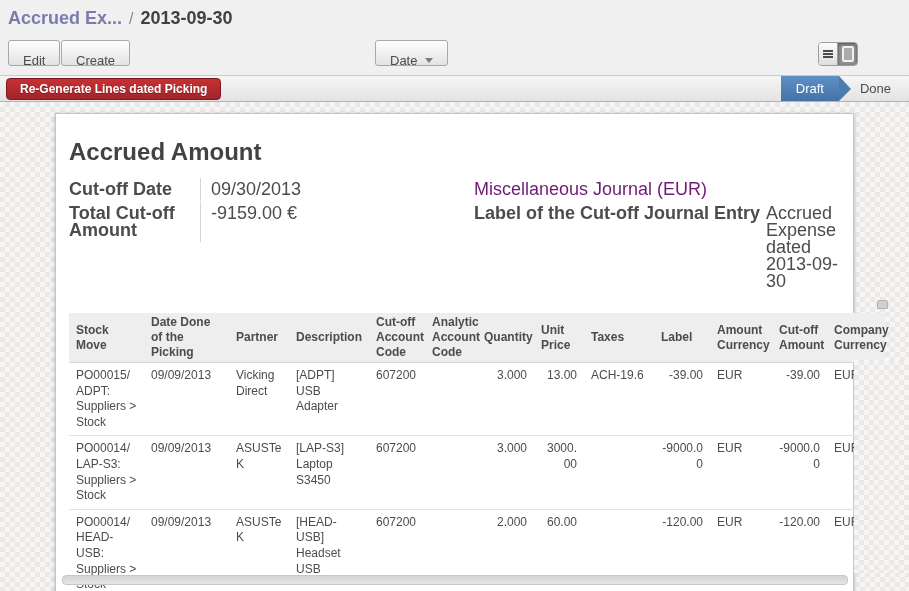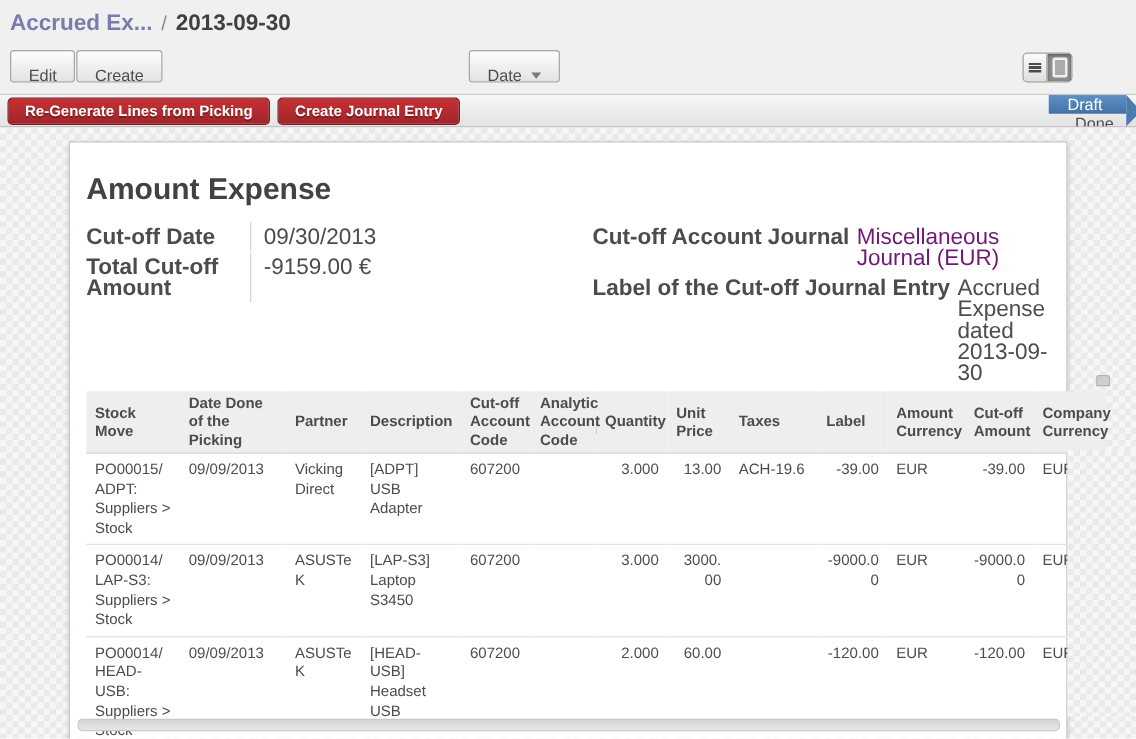--- a/index.html
+++ b/index.html
@@ -32,21 +32,21 @@
   .icon-form{width:8px;height:12px;border:2px solid #f0f0f0;border-radius:2px;background:#ababab;}
 
   
   .statusbar{position:absolute;top:75px;left:0;width:909px;height:27px;box-sizing:border-box;
              background:linear-gradient(#f6f6f6,#e3e3e3);
              border-top:1px solid #cacaca;border-bottom:1px solid #b3b3b3;
              display:flex;align-items:center;overflow:hidden;}
   .redbtn{height:22px;margin-left:6px;padding:0 13px;font-size:12px;font-weight:bold;color:#fff;
           background:linear-gradient(#c53134,#a2242b);border:1px solid #7e191f;border-radius:4px;
           cursor:pointer;font-family:inherit;text-shadow:0 1px 0 rgba(0,0,0,.3);}
-  .states{margin-left:auto;margin-right:8px;display:flex;align-items:stretch;height:25px;flex-direction:column;}
+  .states{margin-left:auto;margin-right:8px;display:flex;align-items:stretch;height:25px;}
   .state{display:flex;align-items:center;font-size:13px;color:#4c4c4c;position:relative;cursor:pointer;}
   .state-draft{padding:0 15px;background:linear-gradient(#5e90c5,#4472a7);color:#fff;}
   .state-draft::after{content:"";position:absolute;right:-12px;top:0;z-index:2;
        border-top:13px solid transparent;border-bottom:12px solid transparent;border-left:12px solid #4b7cb0;}
   .state-done{margin-left:11px;padding:0 10px;}
 
   
   .canvas{position:absolute;top:102px;left:0;width:909px;height:489px;overflow:hidden;
      background-color:#f7f6f5;
      background-image:linear-gradient(45deg,#ebe9e8 25%,transparent 25%,transparent 75%,#ebe9e8 75%),
@@ -107,50 +107,48 @@
             <span class="icon-list"></span>
           </button>
         <button class="sw sw-form">
             <span class="icon-form"></span>
           </button>
       </div>
     </div>
   </div>
 
   <div class="statusbar">
-    <button class="redbtn">Re-Generate Lines from Picking</button>
-    <button class="redbtn">Create Journal Entry</button>
+    <button class="redbtn">Re-Generate Lines dated Picking</button>
     <div class="states">
       <div class="state state-draft">
           <span>Draft</span>
         </div>
       <div class="state state-done">
           <span>Done</span>
         </div>
     </div>
   </div>
 
   <div class="canvas">
     <div class="sheet">
-      <h1 class="sheet-title">Amount Expense</h1>
+      <h1 class="sheet-title">Accrued Amount</h1>
 
       <div class="groups">
         <div class="group-left">
           <div class="frow">
             <div class="flabel">Cut-off Date</div>
             <div class="fvalue">09/30/2013</div>
           </div>
           <div class="frow">
             <div class="flabel">Total Cut-off Amount</div>
             <div class="fvalue">-9159.00 €</div>
           </div>
         </div>
         <div class="group-right">
           <div class="frow">
-            <div class="flabel-r">Cut-off Account Journal</div>
             <div class="fvalue-r"><a class="fvlink">Miscellaneous Journal (EUR)</a></div>
           </div>
           <div class="frow">
             <div class="flabel-r">Label of the Cut-off Journal Entry</div>
             <div class="fvalue-r">Accrued Expense dated 2013-09-30</div>
           </div>
           <div class="frow frow-gap">
             <div class="flabel-r">Cut-off Journal Entry</div>
             <div class="fvalue-r"></div>
           </div>

